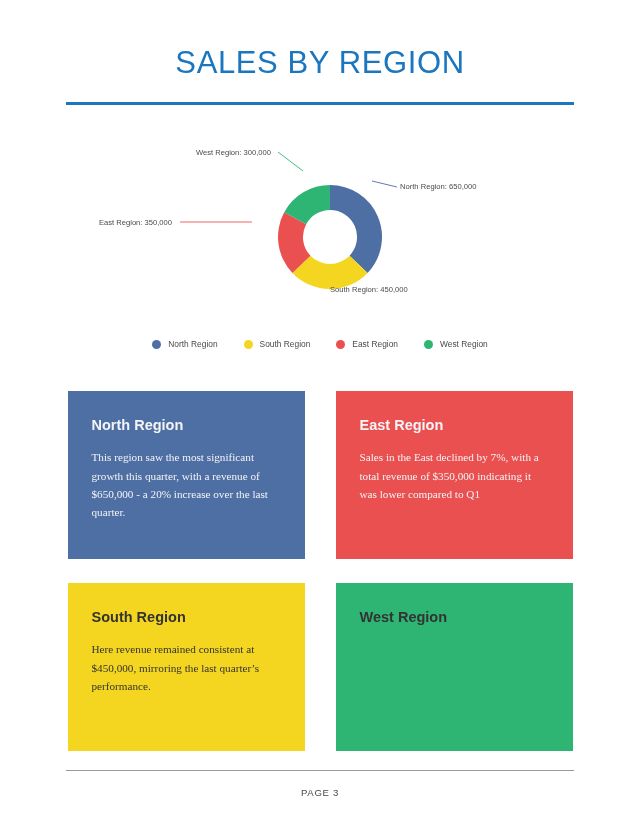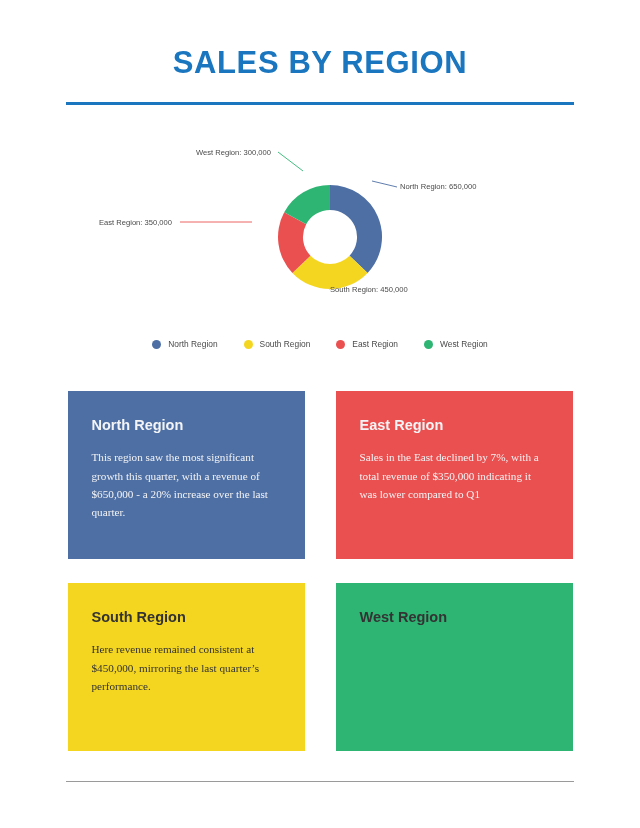--- a/index.html
+++ b/index.html
@@ -22,21 +22,21 @@
     padding: 0;
   }
 
   
   .header {
     padding-top: 46px;
     text-align: center;
   }
   .page-title {
     font-size: 31px;
-    font-weight: bold;
+    font-weight: normal;
     letter-spacing: 0.6px;
     color: #1b76c0;
     line-height: 1.1;
     margin: 0;
   }
   .title-rule {
     width: 508px;
     height: 3px;
     background: #1b76c0;
     margin: 22px auto 0 auto;
@@ -204,15 +204,16 @@
         <div class="card-title">South Region</div>
         <p class="card-body">Here revenue remained consistent at $450,000, mirroring the last quarter’s performance.</p>
       </div>
       <div class="card dark" style="background: rgb(46, 180, 115);">
         <div class="card-title">West Region</div>
       </div>
     </div>
 
   <div class="footer">
     <div class="footer-rule"></div>
+    <div class="footer-text">PAGE 3</div>
   </div>
 
 </div>
 
 </body></html>

